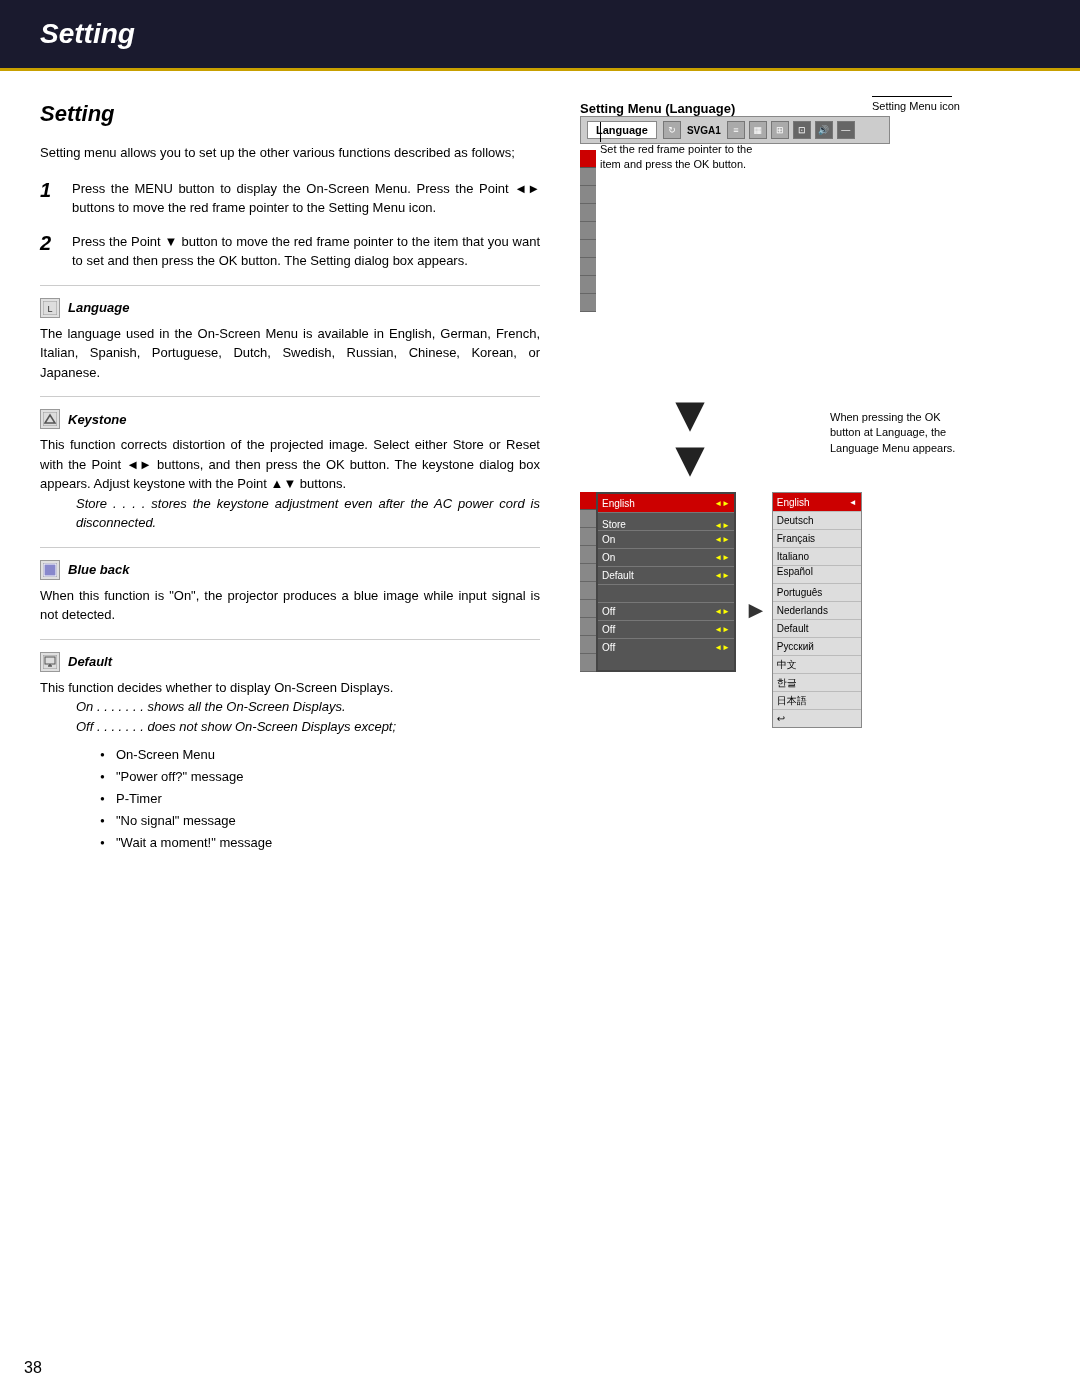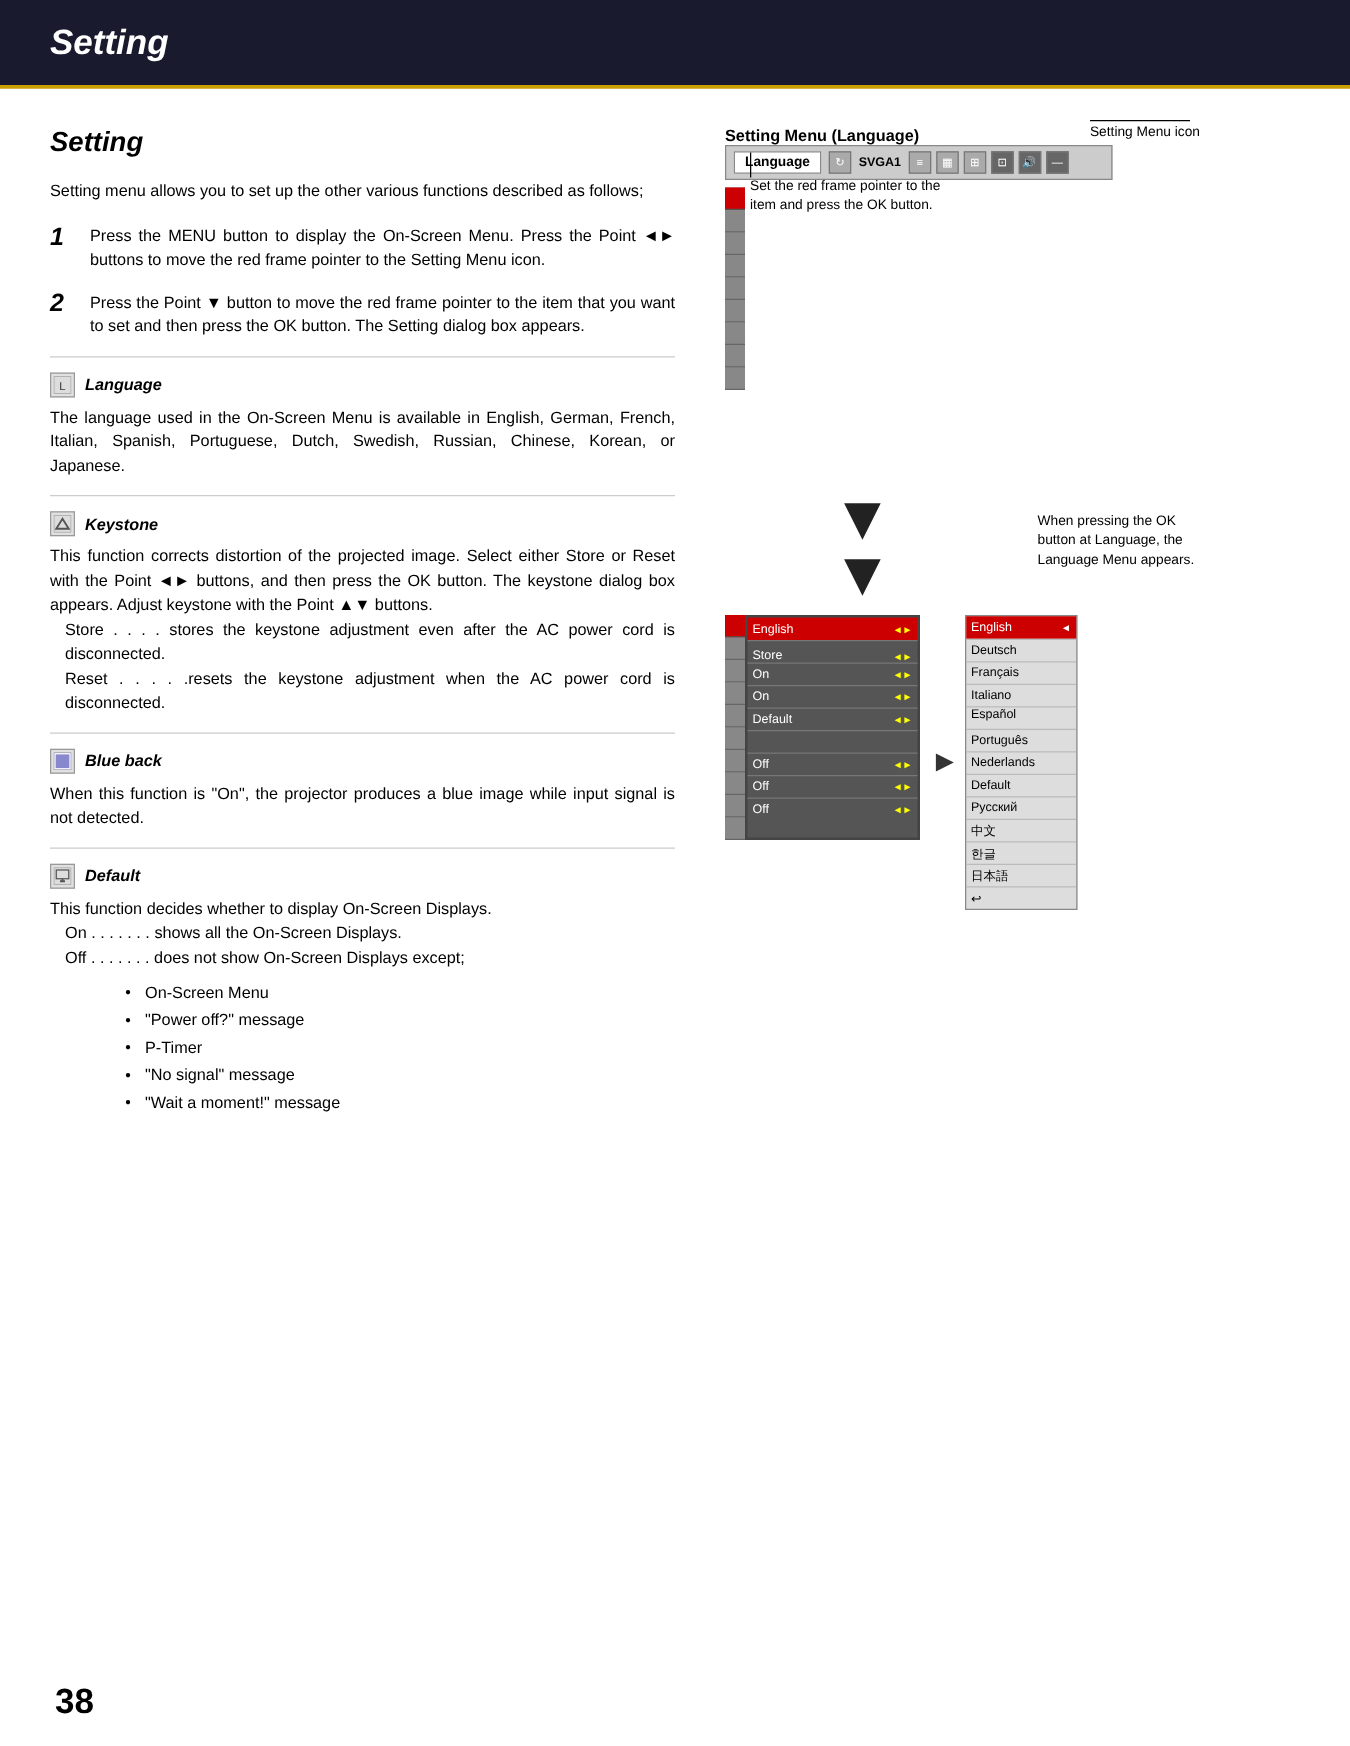--- a/index.html
+++ b/index.html
@@ -93,21 +93,22 @@
       font-style: italic;
       font-size: 13px;
     }
     .feature-text {
       font-size: 13px;
       line-height: 1.5;
       text-align: justify;
     }
 
     .indent {
-      margin-left: 12px;
+      margin-left: 36px;
+      font-style: italic;
     }
 
     .bullet-list {
       list-style: none;
       margin-left: 60px;
       margin-top: 8px;
     }
     .bullet-list li {
       font-size: 13px;
       line-height: 1.7;
@@ -231,21 +232,20 @@
         <div class="feature-icon">
           <svg width="14" height="14" viewBox="0 0 14 14">
             <rect width="14" height="14" fill="#ddd" stroke="#999"></rect>
             <polygon points="2,11 7,3 12,11" fill="none" stroke="#555" stroke-width="1.5"></polygon>
           </svg>
         </div>
         <span class="feature-title">Keystone</span>
       </div>
       <p class="feature-text">This function corrects distortion of the projected image.  Select either Store or Reset with the Point ◄► buttons, and then press the OK button.  The keystone dialog box appears.  Adjust keystone with the Point ▲▼ buttons.</p>
       <div class="indent feature-text">Store . . . . stores the keystone adjustment even after the AC power cord is disconnected.</div>
-      <div class="indent feature-text">Reset . . . . .resets the keystone adjustment when the AC power cord is disconnected.</div>
     </div>
 
     <hr class="section-divider">
 
     <div class="feature-section">
       <div class="feature-header">
         <div class="feature-icon">
           <svg width="14" height="14" viewBox="0 0 14 14">
             <rect width="14" height="14" fill="#8888cc" stroke="#999"></rect>
             <rect x="1" y="1" width="12" height="12" fill="none" stroke="#fff" stroke-width="1"></rect>
@@ -436,13 +436,13 @@
           <span style="font-size:10px; flex:1;">日本語</span>
         </div>
         <div style="display:flex; align-items:center; height:18px; padding:0 4px; border-top:1px solid #bbb;">
           <span style="font-size:10px;">↩</span>
         </div>
       </div>
     </div>
   </div>
 </div>
 
-<div style="position:absolute; bottom:20px; left:44px; font-size:28px; font-weight:bold;">38</div>
+<div style="position:absolute; bottom:20px; left:24px; font-size:16px; font-weight:normal;">38</div>
 
 </body></html>

